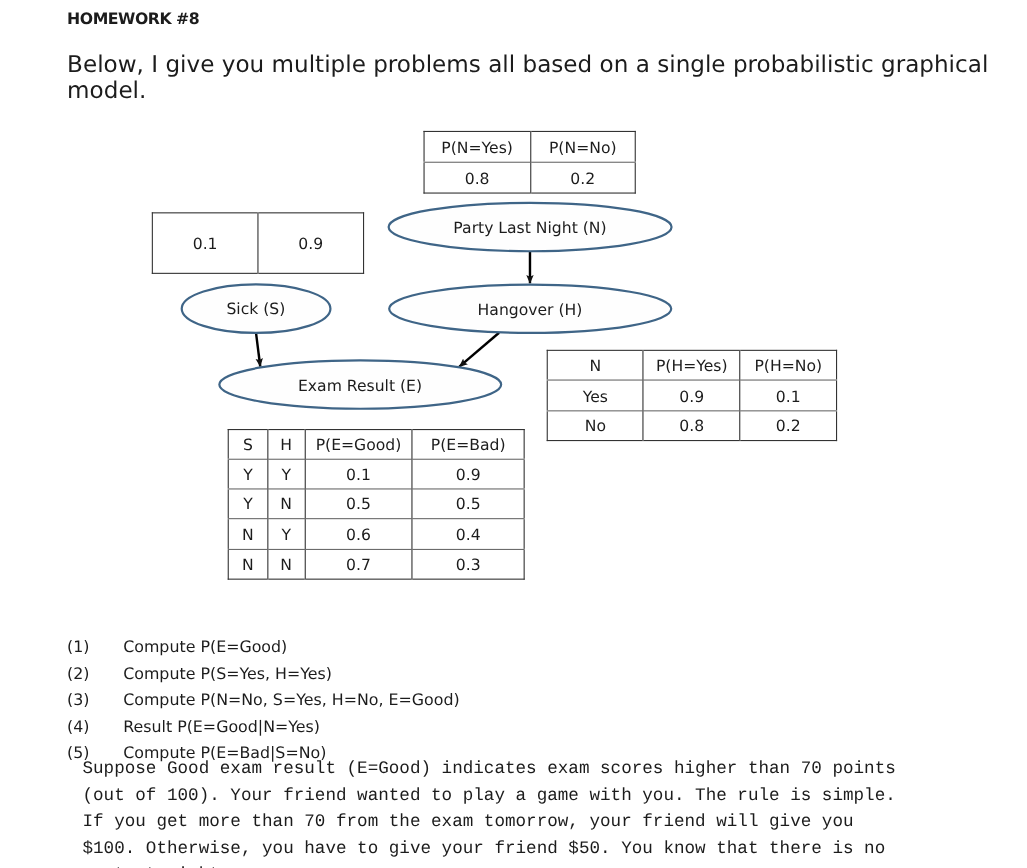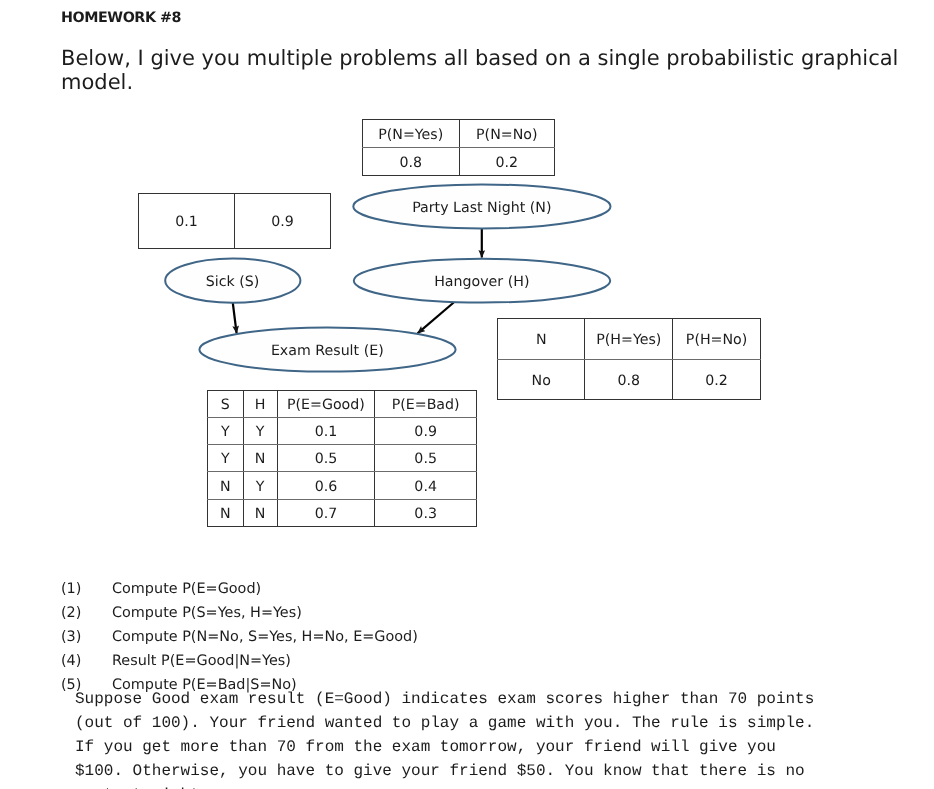--- a/index.html
+++ b/index.html
@@ -44,21 +44,21 @@
       <ellipse cx="327.5" cy="349.6" rx="128.1" ry="22.0" fill="#fefefe" stroke="#3f6587" stroke-width="2"></ellipse>
     </g>
     <g font-family="&quot;DejaVu Sans&quot;, sans-serif" font-size="14.2" fill="#1c1c1c" text-anchor="middle">
       <text x="481.8" y="212.0">Party Last Night (N)</text>
       <text x="232.6" y="285.9">Sick (S)</text>
       <text x="481.8" y="286.2">Hangover (H)</text>
       <text x="327.3" y="355.4">Exam Result (E)</text>
     </g>
   </svg>
 
-  <table class="cpt" id="cpt-n" style="left:362px;top:119.3px;width:193px;height:55.4px;">
+  <table class="cpt" id="cpt-n" style="left:385px;top:119.3px;width:193px;height:55.4px;">
       <tbody>
     <tr>
           <td style="width:97px;height:27.8px">P(N=Yes)</td>
           <td style="width:96px;height:27.8px">P(N=No)</td>
         </tr>
     <tr>
           <td style="height:27.6px">0.8</td>
           <td style="height:27.6px">0.2</td>
         </tr>
   </tbody>
@@ -72,20 +72,25 @@
         </tr>
   </tbody>
     </table>
 
   <table class="cpt" id="cpt-h" style="left:497px;top:318.1px;width:264px;height:82.2px;">
       <tbody>
     <tr>
           <td style="width:88px;height:27.4px">N</td>
           <td style="width:88px;height:27.4px">P(H=Yes)</td>
           <td style="width:88px;height:27.4px">P(H=No)</td>
+        </tr>
+    <tr>
+          <td style="height:27.4px">Yes</td>
+          <td style="height:27.4px">0.9</td>
+          <td style="height:27.4px">0.1</td>
         </tr>
     <tr>
           <td style="height:27.4px">No</td>
           <td style="height:27.4px">0.8</td>
           <td style="height:27.4px">0.2</td>
         </tr>
   </tbody>
     </table>
 
   <table class="cpt" id="cpt-e" style="left:207px;top:390.1px;width:270px;height:136.2px;">

